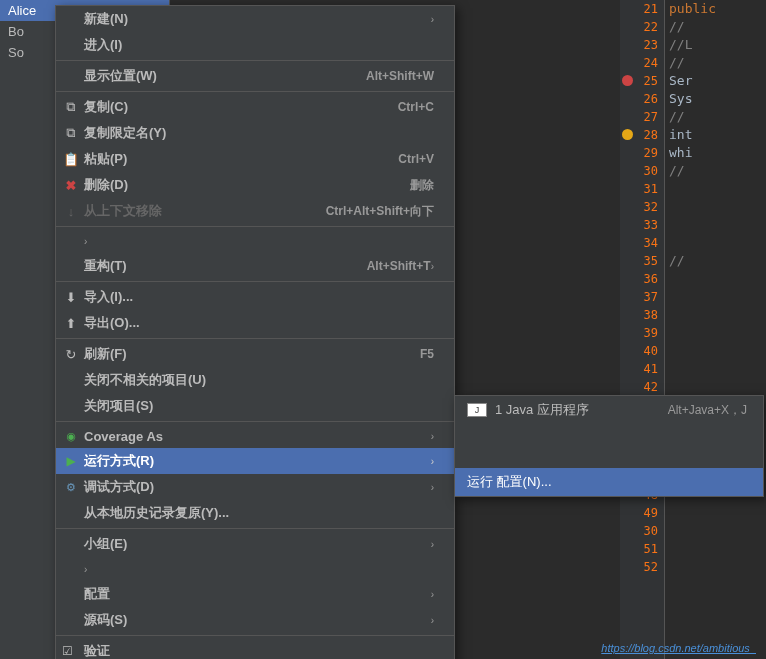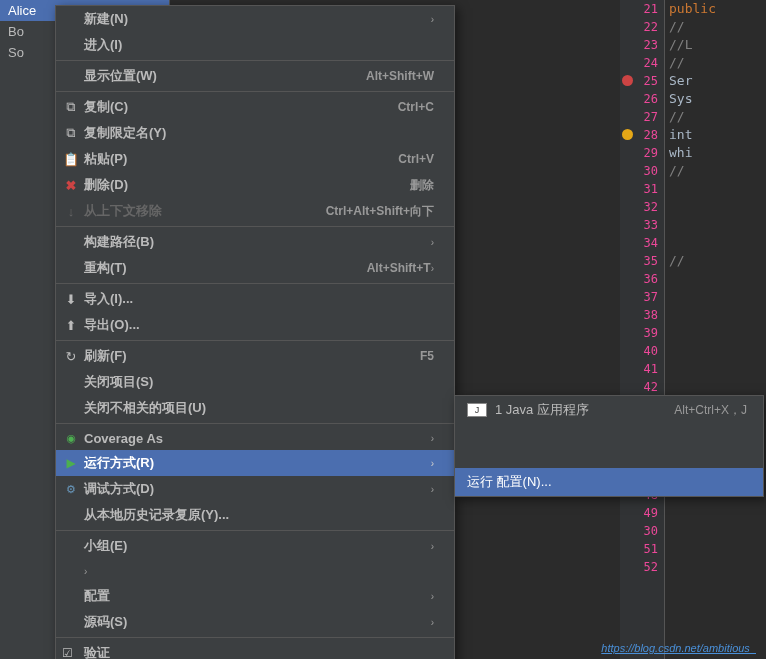--- a/index.html
+++ b/index.html
@@ -36,21 +36,21 @@
 
     
     .line-numbers {
       position: absolute;
       top: 0;
       left: 620px;
       width: 45px;
       height: 659px;
       background: #313335;
       border-right: 1px solid #555;
-      color: #ec4899;
+      color: #f97316;
       font-size: 12px;
       font-family: monospace;
     }
     .line-number {
       height: 18px;
       line-height: 18px;
       text-align: right;
       padding-right: 6px;
       position: relative;
     }
@@ -342,21 +342,20 @@
       <span class="label">删除(D)</span>
       <span class="shortcut">删除</span>
     </div>
     <div class="menu-item disabled">
       <span class="icon-area">↓</span>
       <span class="label">从上下文移除</span>
       <span class="shortcut">Ctrl+Alt+Shift+向下</span>
     </div>
     <div class="menu-separator"></div>
     <div class="menu-item">
-      <span class="label">构建路径(B)</span>
       <span class="arrow">›</span>
     </div>
     <div class="menu-item">
       <span class="label">重构(T)</span>
       <span class="shortcut">Alt+Shift+T</span>
       <span class="arrow">›</span>
     </div>
     <div class="menu-separator"></div>
     <div class="menu-item">
       <span class="icon-area">⬇</span>
@@ -366,24 +365,24 @@
       <span class="icon-area">⬆</span>
       <span class="label">导出(O)...</span>
     </div>
     <div class="menu-separator"></div>
     <div class="menu-item">
       <span class="icon-area">↻</span>
       <span class="label">刷新(F)</span>
       <span class="shortcut">F5</span>
     </div>
     <div class="menu-item">
+      <span class="label">关闭不相关的项目(U)</span>
+    </div>
+    <div class="menu-item">
       <span class="label">关闭项目(S)</span>
-    </div>
-    <div class="menu-item">
-      <span class="label">关闭不相关的项目(U)</span>
     </div>
     <div class="menu-separator"></div>
     <div class="menu-item">
       <span class="icon-area">
         <span style="color: rgb(76, 175, 80); font-size: 11px;">◉</span>
       </span>
       <span class="label">Coverage As</span>
       <span class="arrow">›</span>
     </div>
     <div class="menu-item active">
@@ -423,21 +422,21 @@
     <div class="menu-item">
       <span class="checkbox">☑</span>
       <span class="label">验证</span>
     </div>
   </div>
 
 <div class="submenu" id="submenu-container">
 <div class="submenu-item">
       <span class="sub-icon">J</span>
       <span class="sub-label">1 Java 应用程序</span>
-      <span class="sub-shortcut">Alt+Ctrl+X，J</span>
+      <span class="sub-shortcut">Alt+Java+X，J</span>
     </div>
     <div class="submenu-item active">
       <span class="sub-label">运行 配置(N)...</span>
     </div>
   </div>
 
 <div class="url-bar">
   <span>https://blog.csdn.net/ambitious_</span>
 </div>
 

